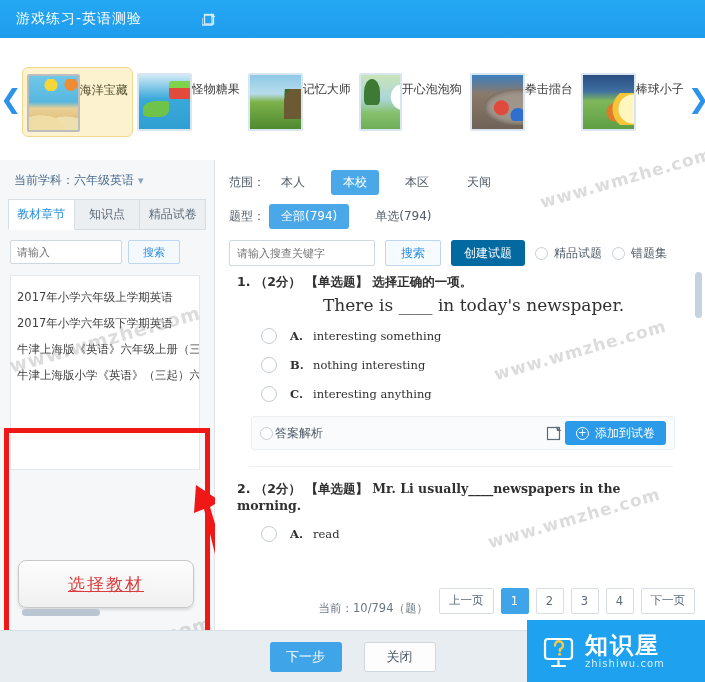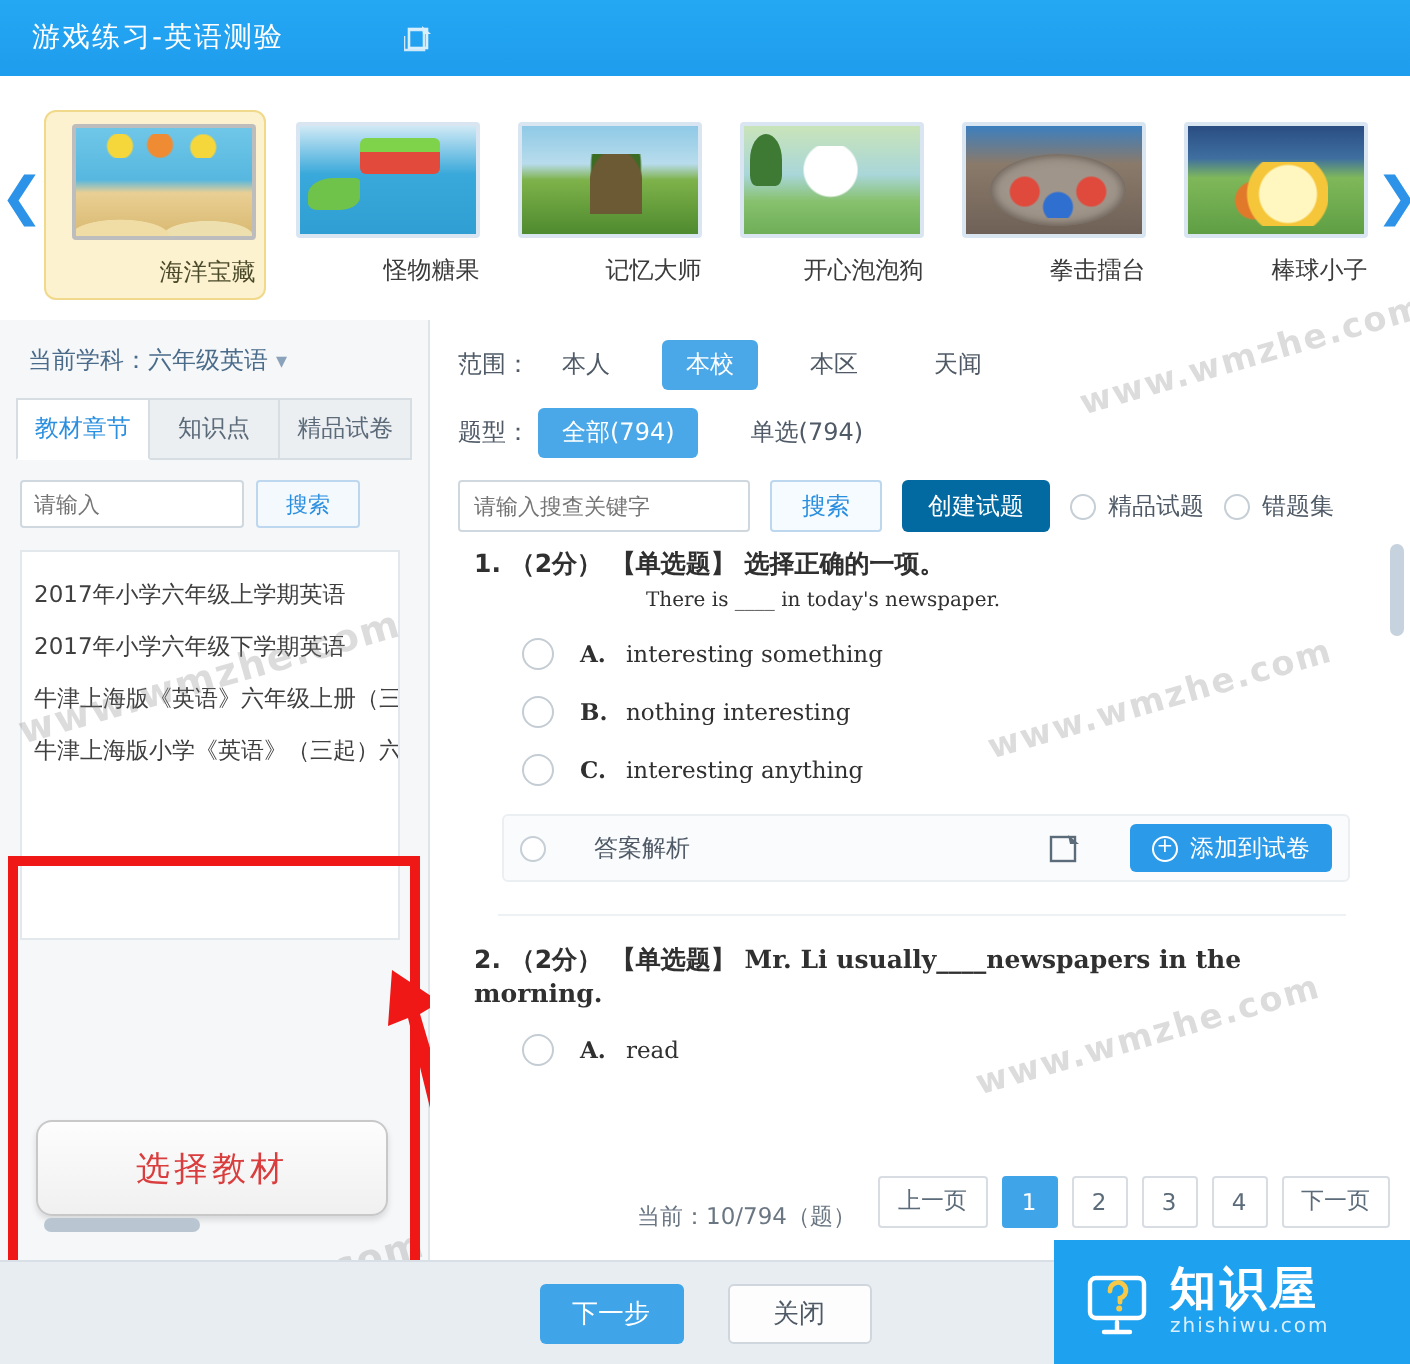--- a/index.html
+++ b/index.html
@@ -22,21 +22,21 @@
   .edit-ico svg { display: block; }
 
   
   .carousel {
     position: absolute; left: 0; top: 38px; width: 705px; height: 122px;
     background: #ffffff; display: flex; align-items: center;
   }
   .chev { width: 40px; height: 100%; display: flex; align-items: center; justify-content: center;
           color: #2c93e8; font-size: 26px; font-weight: 600; cursor: pointer; user-select: none; }
   .games { flex: 1; display: flex; align-items: flex-start; padding-top: 6px; gap: 0; }
-  .game { width: 111px; display: flex; flex-direction: column; align-items: flex-end;
+  .game { width: 111px; display: flex; flex-direction: row; align-items: flex-start;
           padding: 6px 4px 4px; border-radius: 6px; cursor: pointer; }
   .game.sel { background: #fdf2cf; border: 1px solid #f0d98a; }
   .thumb { width: 92px; height: 58px; border: 2px solid #d9e6f2; border-radius: 2px; overflow: hidden; position: relative; }
   .game.sel .thumb { border-color: #bdbdbd; }
   .gname { margin-top: 8px; font-size: 12px; color: #3b3b3b; white-space: nowrap; }
   .game.sel .gname { color: #4a4a2a; }
 
   
   .t1 { background: linear-gradient(180deg,#6fc7e8 0%,#57b7df 48%,#e9cf94 60%,#d9b971 100%); }
   .t1:after { content:""; position:absolute; left:6px; top:3px; width:80px; height:12px;
@@ -95,21 +95,21 @@
   .lsearch .sbtn { width: 52px; height: 24px; border: 1px solid #bcd7ee; background: #f4f9fe;
                    color: #2b8fe0; font-size: 11px; display: flex; align-items: center;
                    justify-content: center; border-radius: 2px; cursor: pointer; }
   .booklist { position: absolute; left: 10px; top: 115px; width: 190px; height: 195px;
               background: #ffffff; border: 1px solid #e3e8ec; padding: 8px 0 0 6px; overflow: hidden; }
   .bitem { font-size: 11.5px; color: #3f3f3f; line-height: 26px; white-space: nowrap; cursor: pointer; }
   .pickbtn { position: absolute; left: 18px; top: 400px; width: 176px; height: 48px;
              background: linear-gradient(180deg,#fdfdfd 0%, #f0f0f0 100%);
              border: 1px solid #c8c8c8; border-radius: 8px; display: flex; align-items: center;
              justify-content: center; color: #d93d3d; font-size: 17px; letter-spacing: 2px;
-             box-shadow: 0 2px 3px rgba(0,0,0,.12); cursor: pointer; }
+             box-shadow: 0 2px 3px rgba(0,0,0,.12); cursor: pointer; text-decoration: underline; }
   .hscroll { position: absolute; left: 22px; bottom: 14px; width: 78px; height: 7px;
              background: #b9c6d2; border-radius: 4px; cursor: pointer; }
   .redbox { position: absolute; left: 4px; top: 268px; width: 206px; height: 328px;
             border: 5px solid #f01717; pointer-events: none; }
   .redarrow { position: absolute; left: 190px; top: 315px; width: 70px; height: 150px; pointer-events: none; }
 
   
   .rightpane { flex: 1; height: 100%; background: #ffffff; position: relative; }
   .filters { padding: 10px 0 0 14px; }
   .frow { display: flex; align-items: center; gap: 0; margin-bottom: 9px; }
@@ -127,30 +127,30 @@
   .greenbtn { height: 26px; padding: 0 13px; background: #0369a1; color: #fff; font-size: 12px;
               display: flex; align-items: center; border-radius: 3px; cursor: pointer; }
   .radiowrap { display: flex; align-items: center; gap: 6px; font-size: 12px; color: #4f5a66; cursor: pointer; }
   .radio { width: 13px; height: 13px; border-radius: 50%; border: 1px solid #c6ced6; background: #fff; }
 
   .qlist { position: absolute; left: 10px; top: 108px; right: 6px; bottom: 50px;
            background: #ffffff; overflow: hidden; }
   .question { padding: 6px 14px 0 12px; }
   .qhead { font-size: 12.5px; color: #303030; font-weight: 700; }
   .qhead .qtype { font-weight: 700; }
-  .qstem { font-size: 10px; color: #303030; margin: 4px 0 0 86px;
+  .qstem { font-size: 17px; color: #303030; margin: 4px 0 0 86px;
            font-family: "DejaVu Serif", "Liberation Serif", serif; }
   .opt { display: flex; align-items: center; gap: 13px; margin: 13px 0 0 24px; }
   .opt .orad { width: 16px; height: 16px; border-radius: 50%; border: 1px solid #c4ccd4; background: #fff; cursor: pointer; }
   .opt .olet { font-size: 11.5px; font-weight: 700; color: #303030;
                font-family: "DejaVu Serif", "Liberation Serif", serif; width: 10px;}
   .opt .otxt { font-size: 11.5px; color: #303030;
                font-family: "DejaVu Serif", "Liberation Serif", serif; }
   .ansbar { margin: 14px 10px 0 14px; height: 34px; background: #fafbfc; border: 1px solid #eceff2;
-            border-radius: 3px; display: flex; align-items: center; padding: 0 8px; gap: 24px; }
+            border-radius: 3px; display: flex; align-items: center; padding: 0 8px; gap: 2px; }
   .ansbar .lbl { font-size: 12px; color: #4f5a66; }
   .ansbar .spacer { flex: 1; }
   .iconbtn { width: 17px; height: 17px; cursor: pointer; }
   .addbtn { height: 24px; padding: 0 11px; background: #2b9ae8; border-radius: 3px; color: #fff;
             font-size: 12px; display: flex; align-items: center; gap: 6px; cursor: pointer; }
   .addbtn .plus { width: 13px; height: 13px; border-radius: 50%; border: 1px solid #fff;
                   display: flex; align-items: center; justify-content: center; font-size: 10px; line-height: 1; }
   .qdiv { height: 1px; background: #eef1f4; margin: 16px 12px 0 12px; }
 
   .vscroll { position: absolute; right: 3px; top: 112px; width: 7px; height: 46px;

